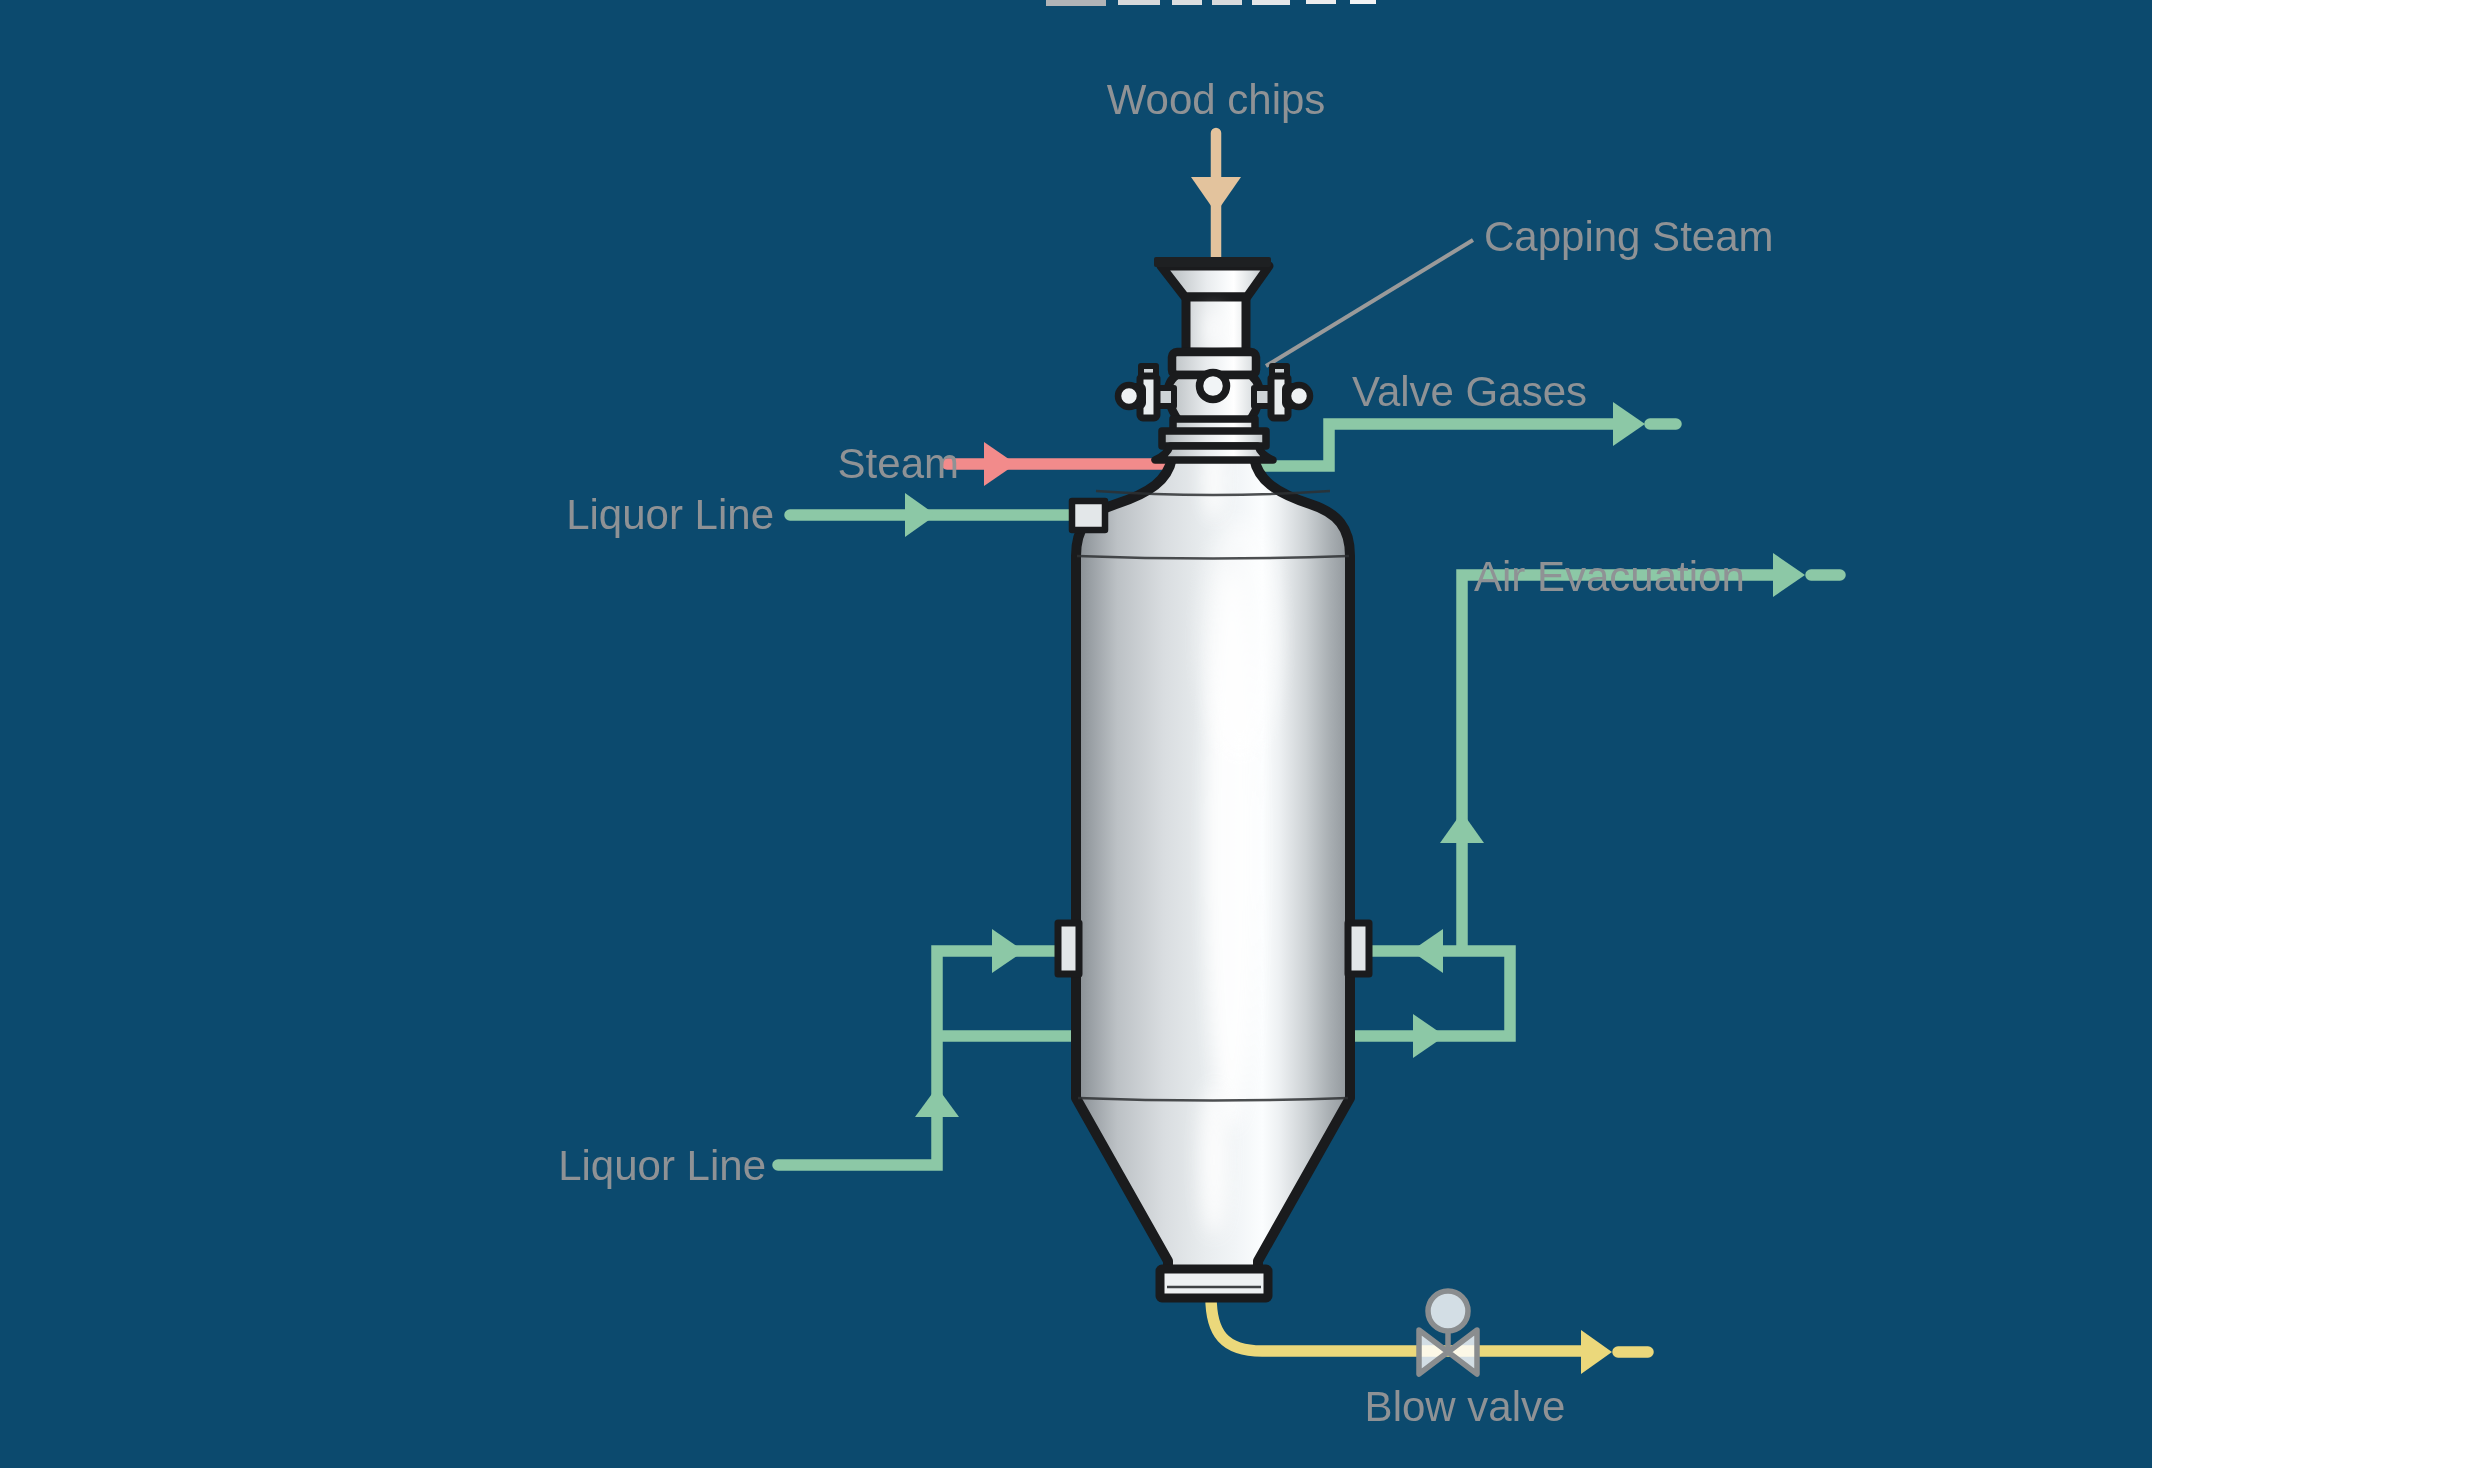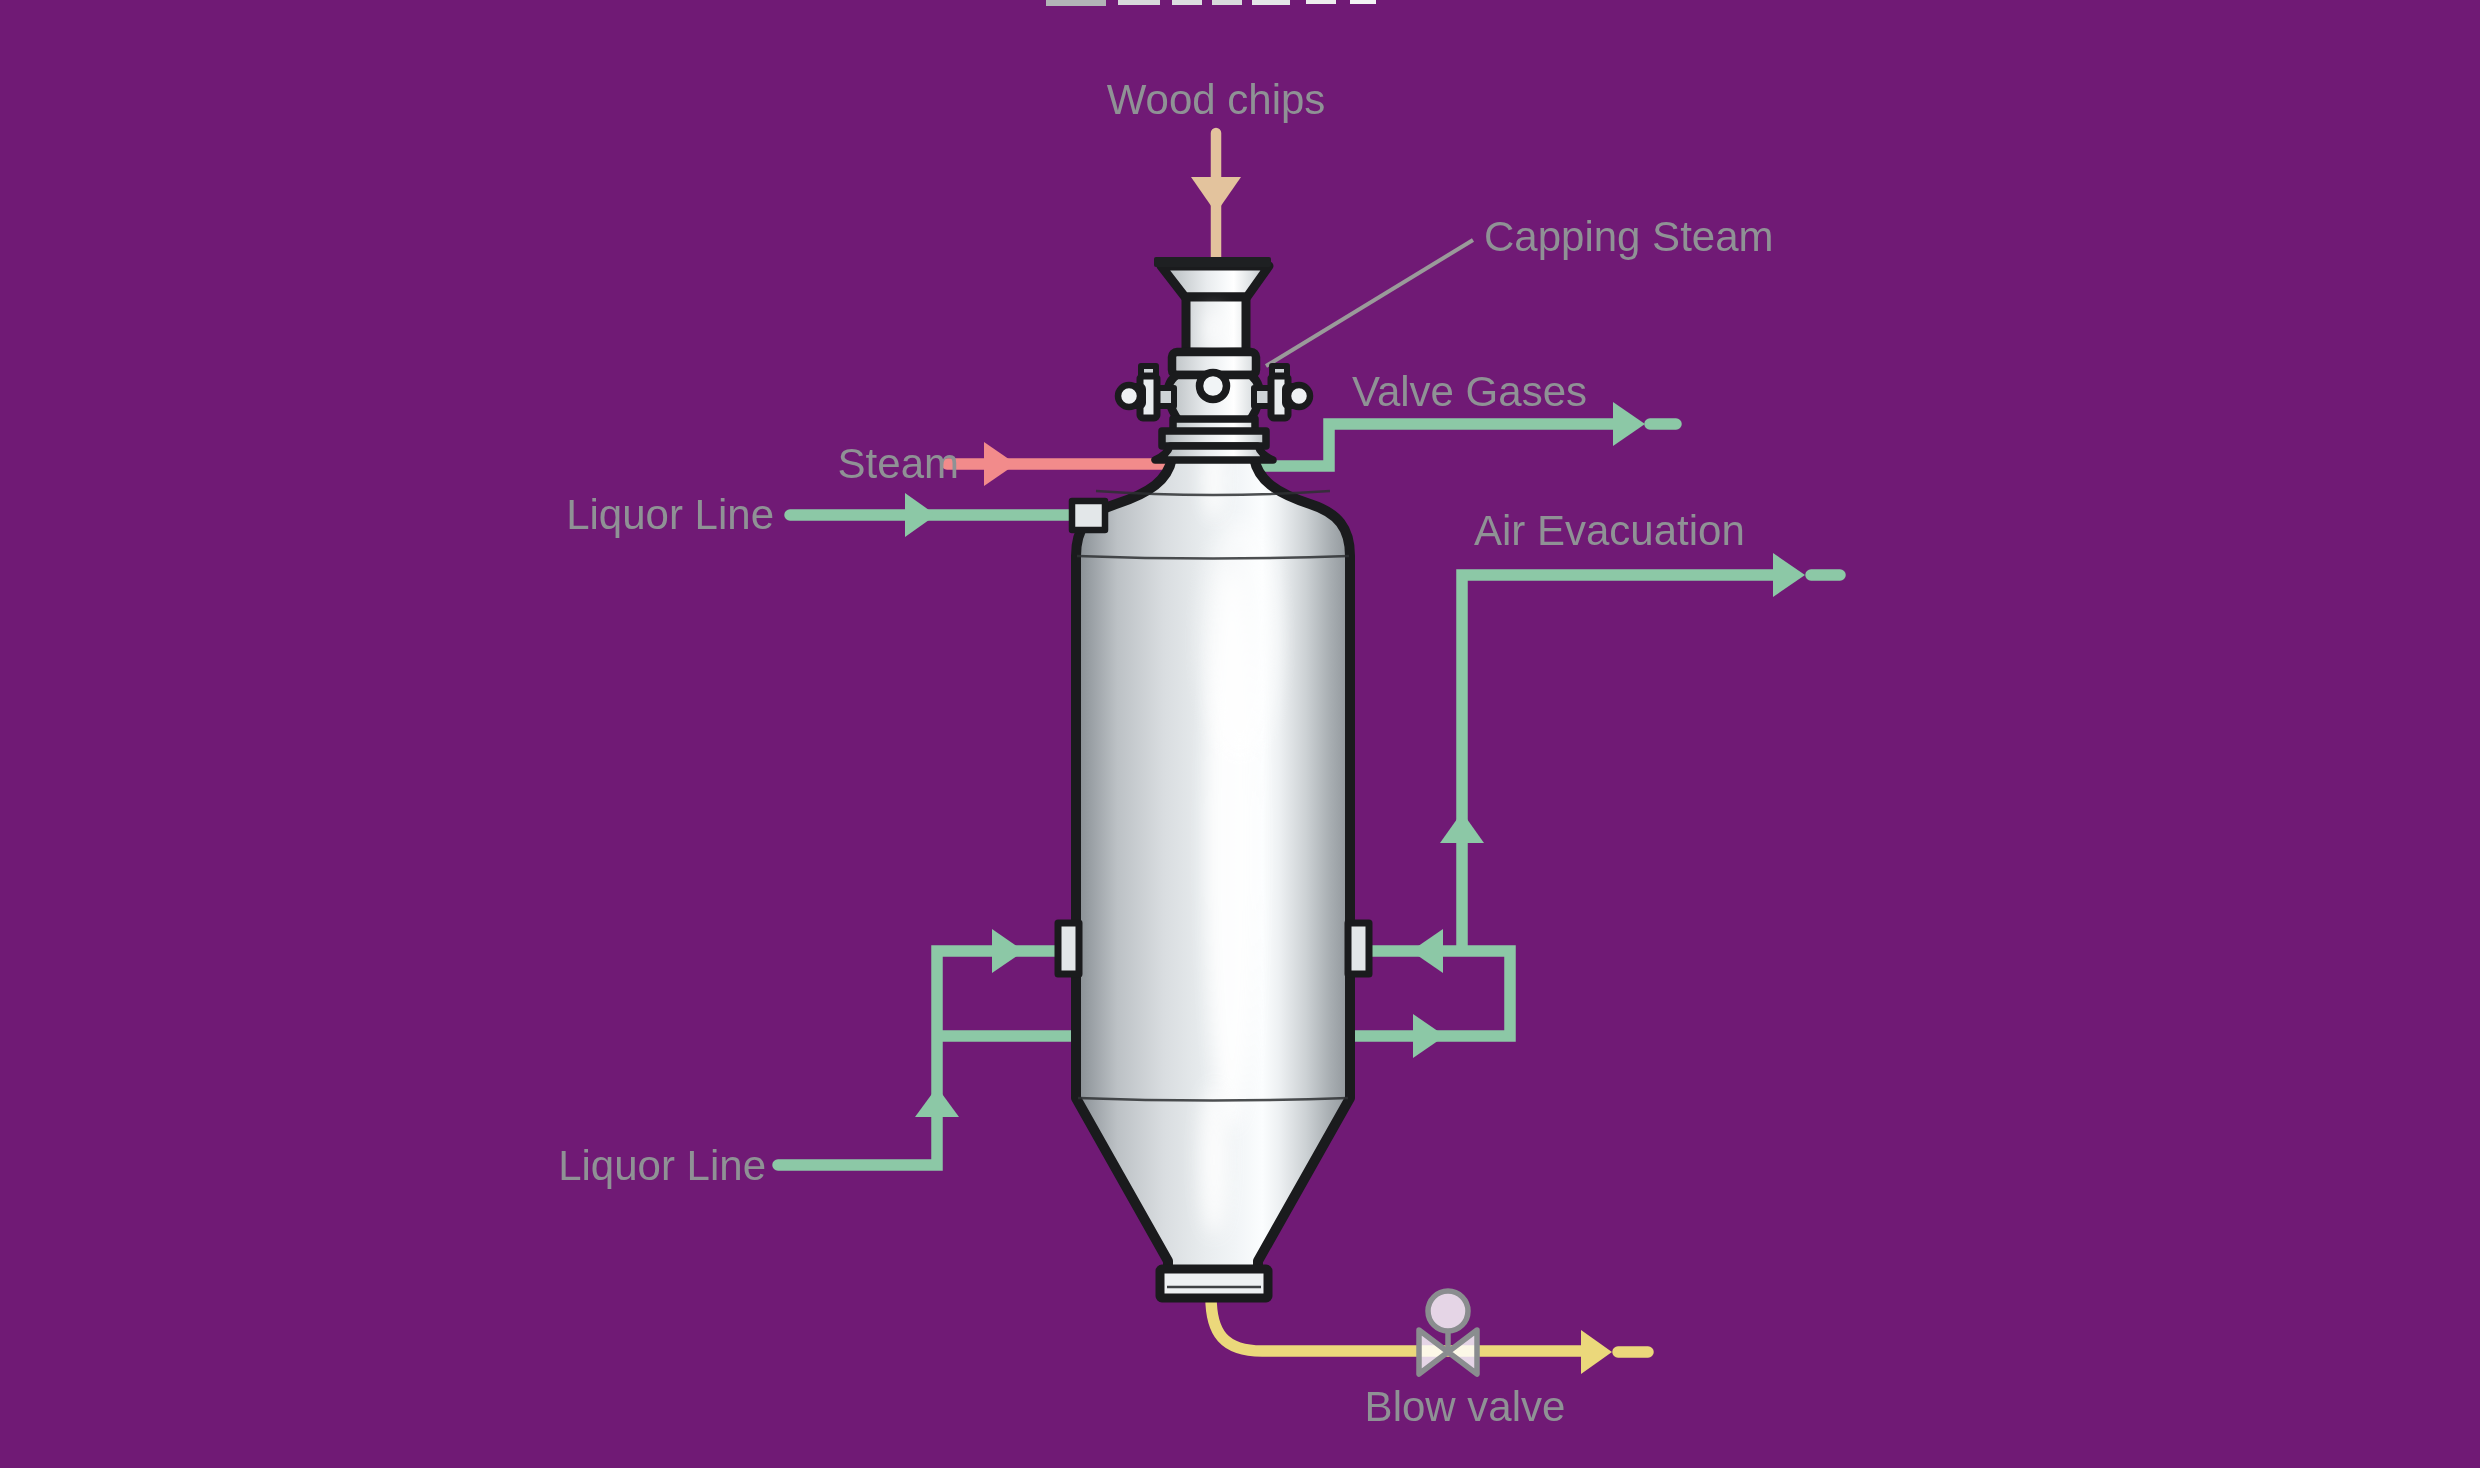--- a/index.html
+++ b/index.html
@@ -1,19 +1,19 @@
 <!DOCTYPE html>
 <html style="--c-liquor_green: #8cc8a6; --c-steam_red: #f28b8b; --c-chips_tan: #e3c39d; --c-blow_yellow: #ebd87b; --c-label_gray: #8f9295; --c-outline_dark: #1a1b1d; --c-leader_gray: #9a9a9a; --c-valve_symbol_gray: #8a8d8f;"><head>
 <meta charset="utf-8">
 <style>
   html,body{margin:0;padding:0;background:#ffffff;}
   .stage{
     position:relative;
-    width:2480px;height:1468px;
-    background:#701a75;
+    width:2152px;height:1468px;
+    background:#0c4a6e;
     font-family:"Liberation Sans", sans-serif;
     overflow:hidden;
   }
   .stage svg{position:absolute;left:0;top:0;}
   .label{
     position:absolute;
     font-size:42px;
     line-height:1;
     color:var(--c-label_gray,#8f9295);
     white-space:nowrap;
@@ -192,17 +192,17 @@
     <path class="valve-sym" d="M1419,1330 L1448,1352 L1419,1374 Z"></path>
     <path class="valve-sym" d="M1477,1330 L1448,1352 L1477,1374 Z"></path>
   </g>
 </svg>
 
 <div class="label" style="left:1216px;top:100px;transform:translate(-50%,-50%);">Wood chips</div>
 <div class="label" style="left:1484px;top:237px;transform:translate(0,-50%);">Capping Steam</div>
 <div class="label" style="left:1352px;top:392px;transform:translate(0,-50%);">Valve Gases</div>
 <div class="label" style="left:938px;top:464px;transform:translate(-100%,-50%);margin-left:21px;">Steam</div>
 <div class="label" style="left:774px;top:515px;transform:translate(-100%,-50%);">Liquor Line</div>
-<div class="label" style="left:1474px;top:531px;transform:translate(0,-50%);">Air Evacuation</div>
+<div class="label" style="left:1474px;top:577px;transform:translate(0,-50%);">Air Evacuation</div>
 <div class="label" style="left:766px;top:1166px;transform:translate(-100%,-50%);">Liquor Line</div>
 <div class="label" style="left:1449px;top:1407px;transform:translate(-50%,-50%);margin-left:16px;">Blow valve</div>
 
 </div>
 
 </body></html>

